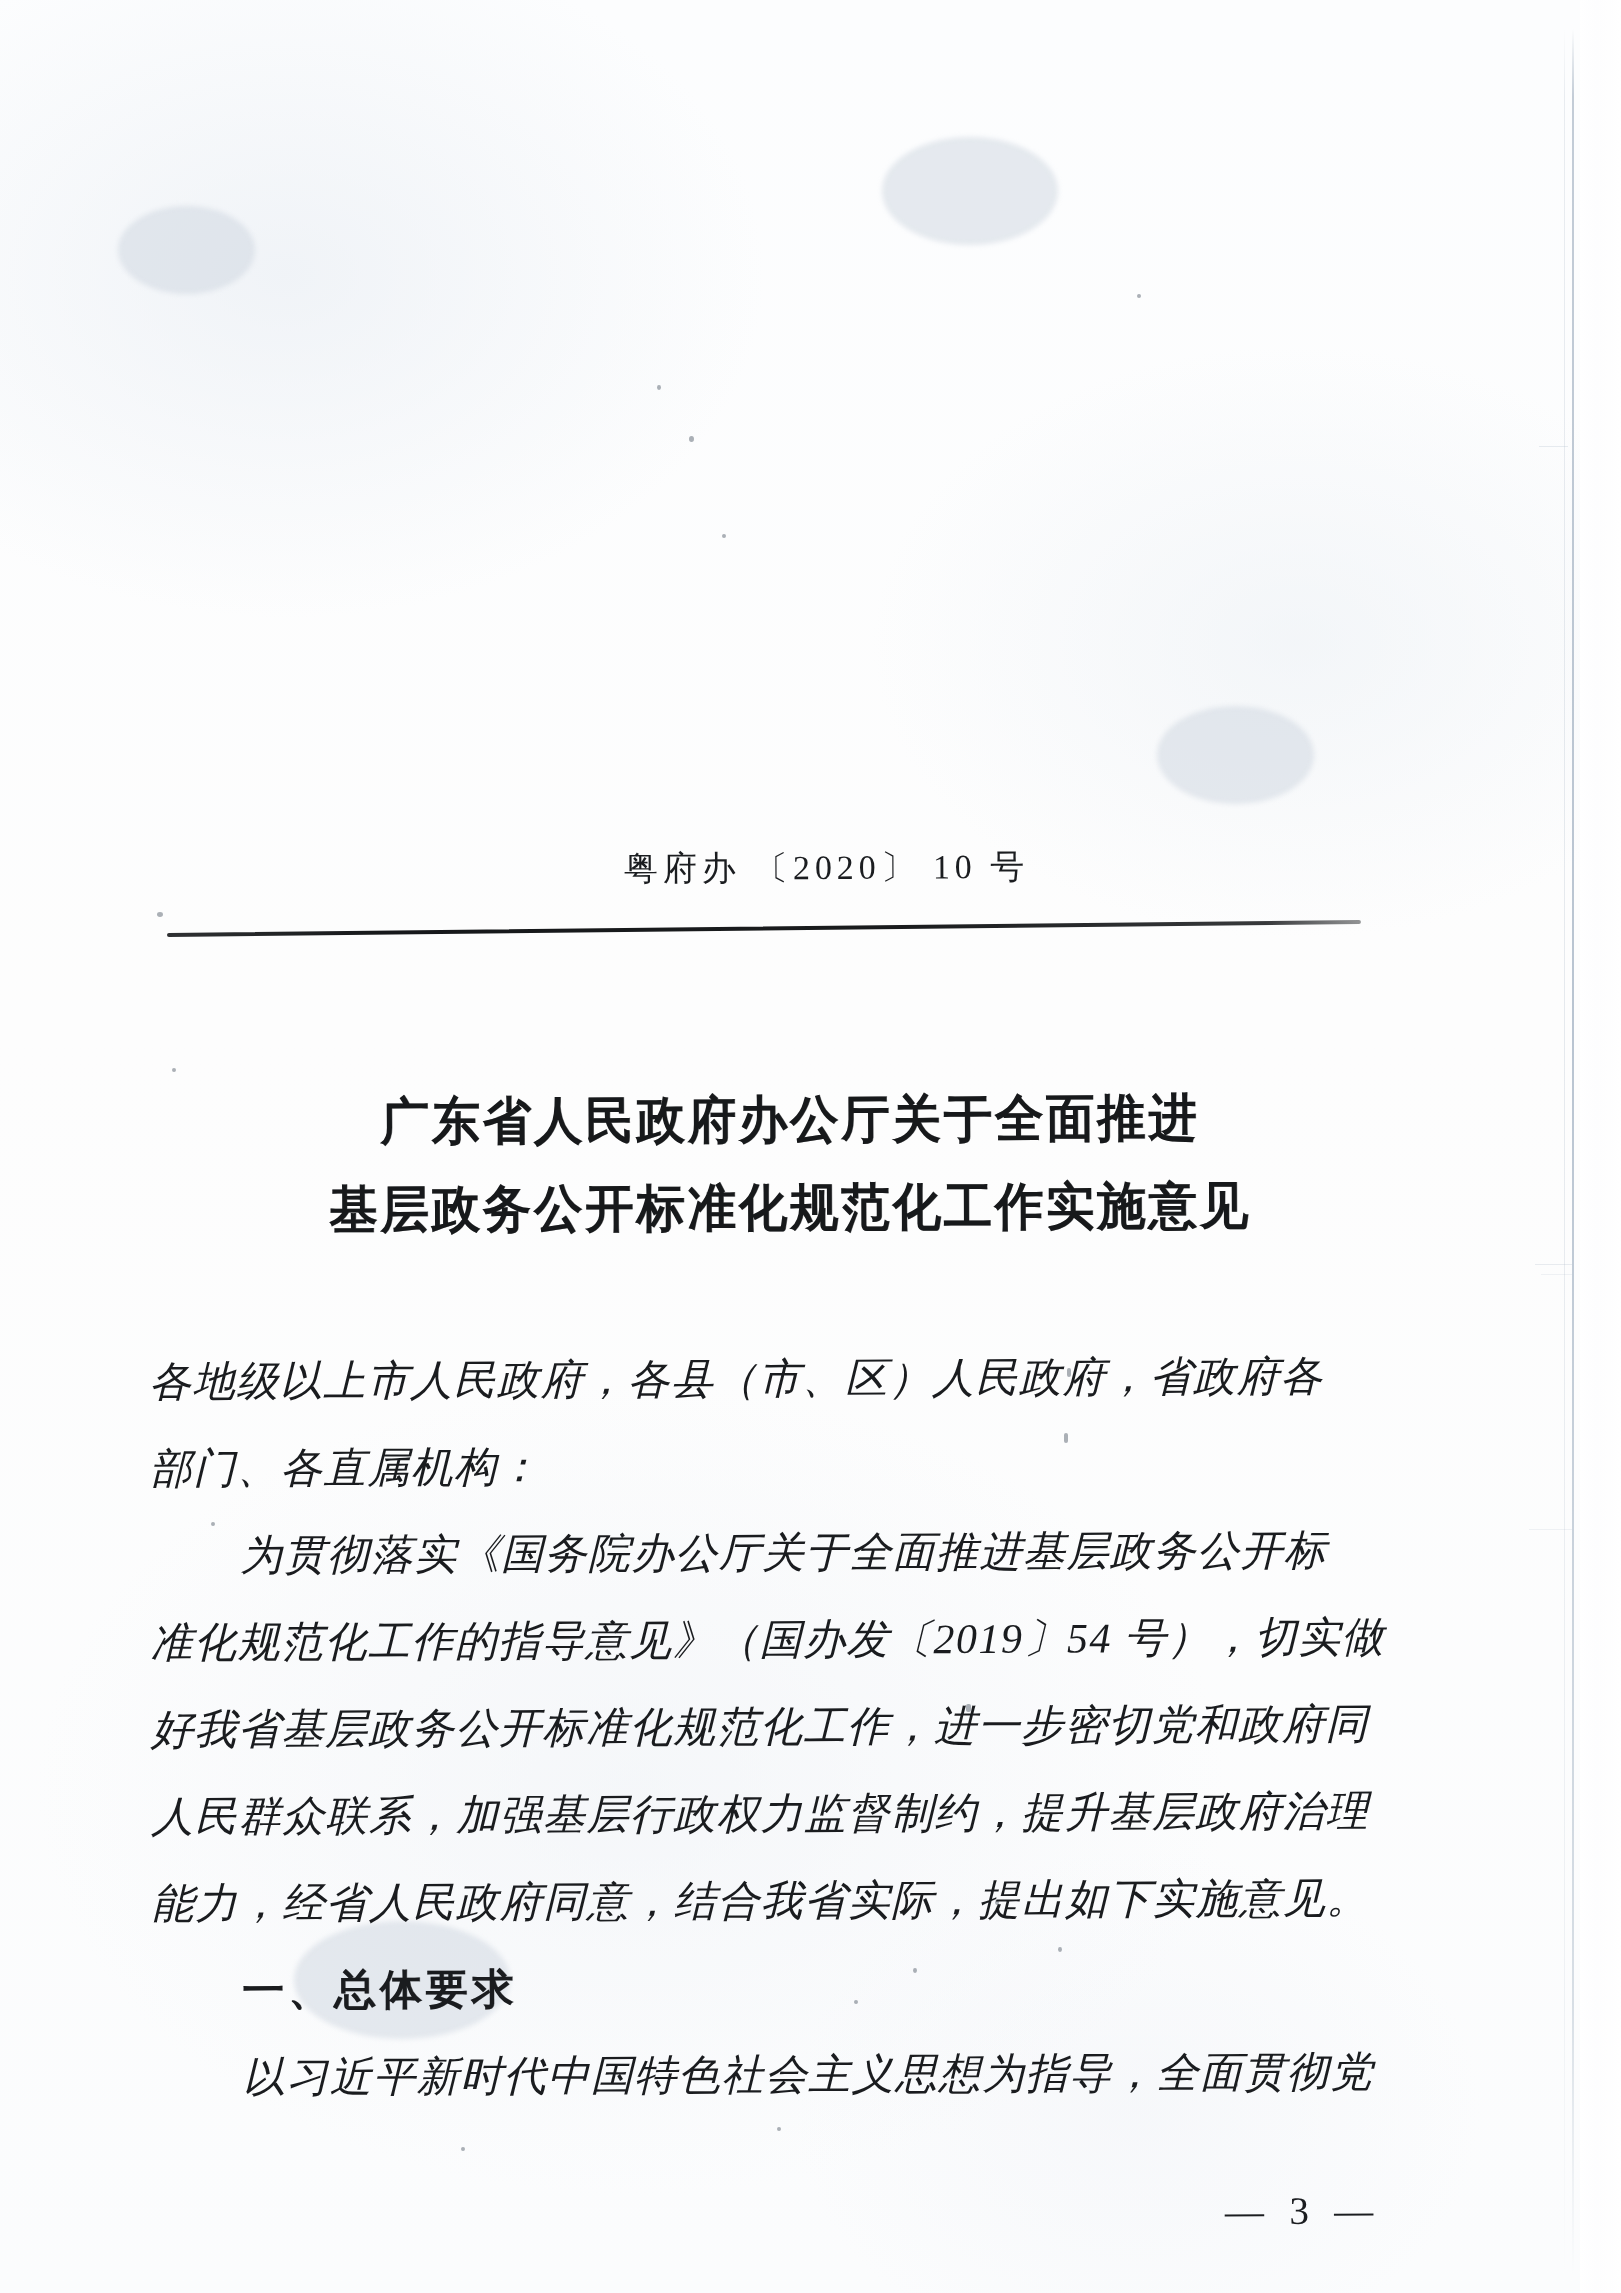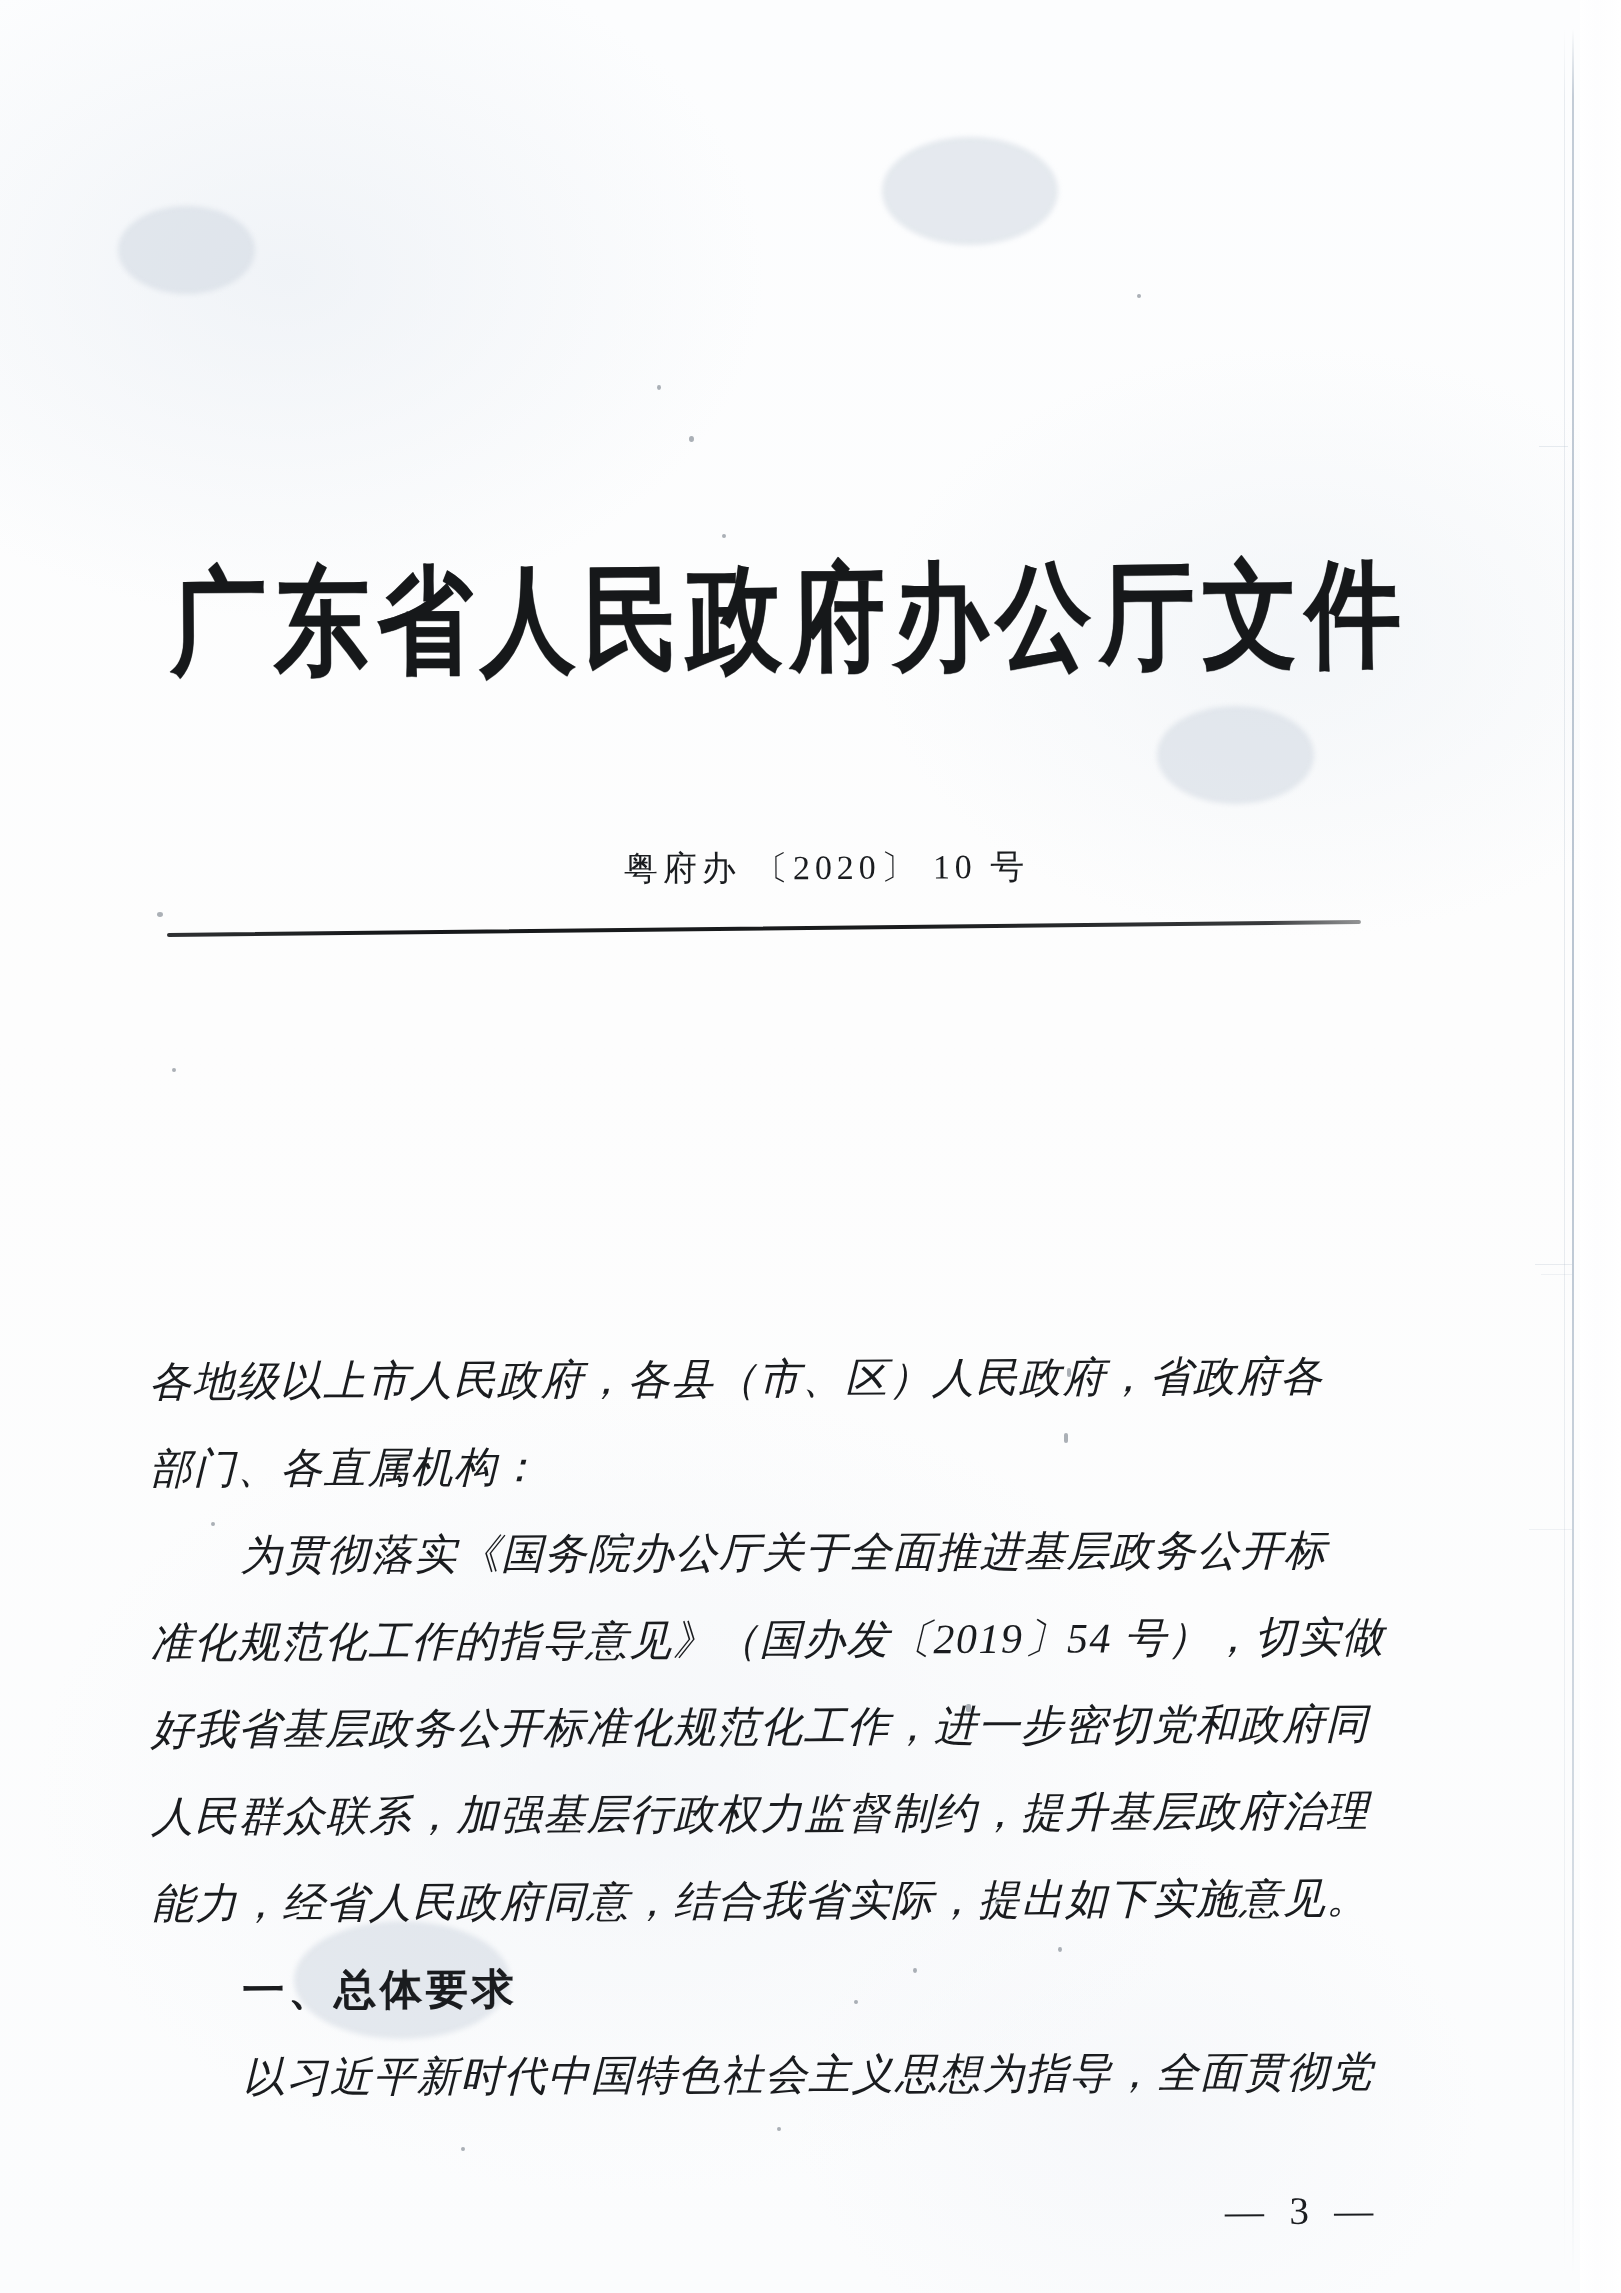--- a/index.html
+++ b/index.html
@@ -240,30 +240,31 @@
   <div class="speck" style="left:854px; top:2000px; width:3.9px; height:3.9px;"></div>
   <div class="speck" style="left:1058px; top:1947px; width:3.9px; height:4.9px;"></div>
   <div class="speck" style="left:157px; top:912px; width:5.9px; height:4.9px;"></div>
   <div class="speck" style="left:1137px; top:294px; width:3.9px; height:3.9px;"></div>
   <div class="speck" style="left:461px; top:2147px; width:3.9px; height:3.9px;"></div>
   <div class="speck" style="left:777px; top:2127px; width:3.9px; height:3.9px;"></div>
   <div class="speck" style="left:1234px; top:2083px; width:3.9px; height:3.9px;"></div>
   <div class="speck" style="left:172px; top:1068px; width:3.9px; height:3.9px;"></div>
   <div class="speck" style="left:722px; top:534px; width:3.9px; height:3.9px;"></div>
 
-  <div class="masthead">
-    <span class="masthead-text">广东省人民政府办公厅文件</span>
-  </div>
 
   <div class="docnum">
     <span class="docnum-text">粤府办 〔2020〕 10 号</span>
   </div>
 
   <div class="sep-rule"></div>
 
+  <div class="title-block">
+    <div class="title-line">广东省人民政府办公厅关于全面推进</div>
+    <div class="title-line">基层政务公开标准化规范化工作实施意见</div>
+  </div>
 
   <div class="body-block">
     <div class="body-line">各地级以上市人民政府，各县（市、区）人民政府，省政府各</div>
     <div class="body-line">部门、各直属机构：</div>
     <div class="body-line indent">为贯彻落实《国务院办公厅关于全面推进基层政务公开标</div>
     <div class="body-line">准化规范化工作的指导意见》（国办发〔2019〕54 号），切实做</div>
     <div class="body-line">好我省基层政务公开标准化规范化工作，进一步密切党和政府同</div>
     <div class="body-line">人民群众联系，加强基层行政权力监督制约，提升基层政府治理</div>
     <div class="body-line">能力，经省人民政府同意，结合我省实际，提出如下实施意见。</div>
     <div class="body-line heading">一、总体要求</div>

